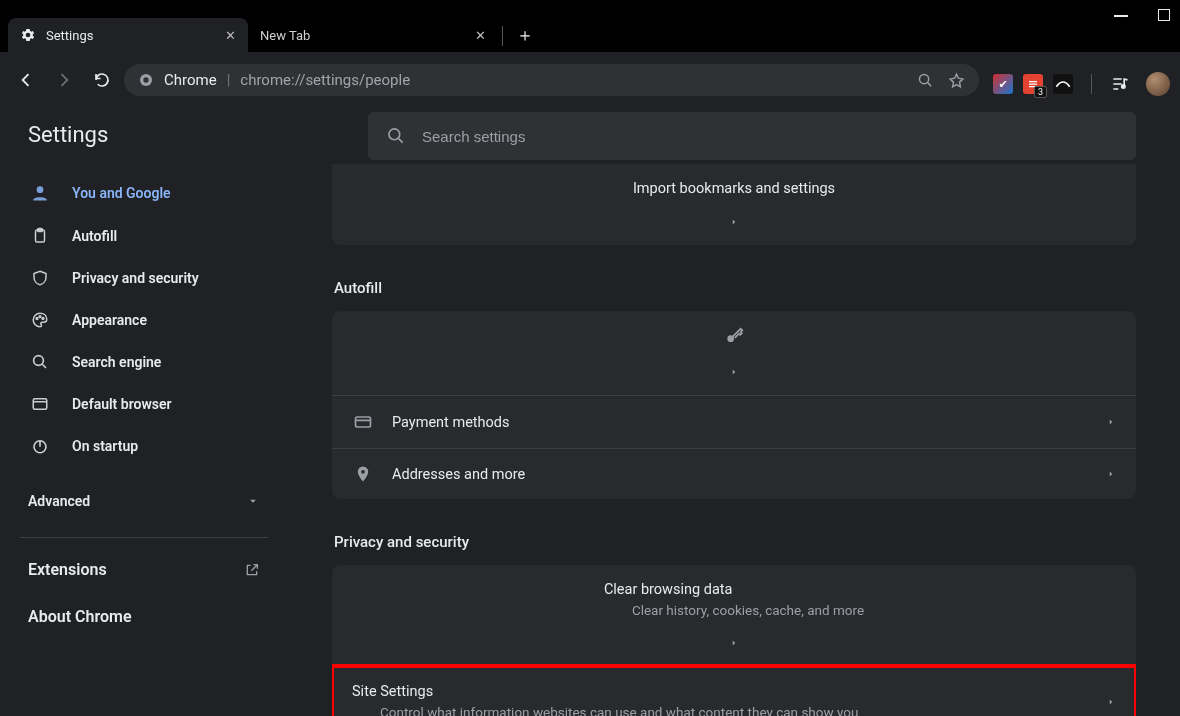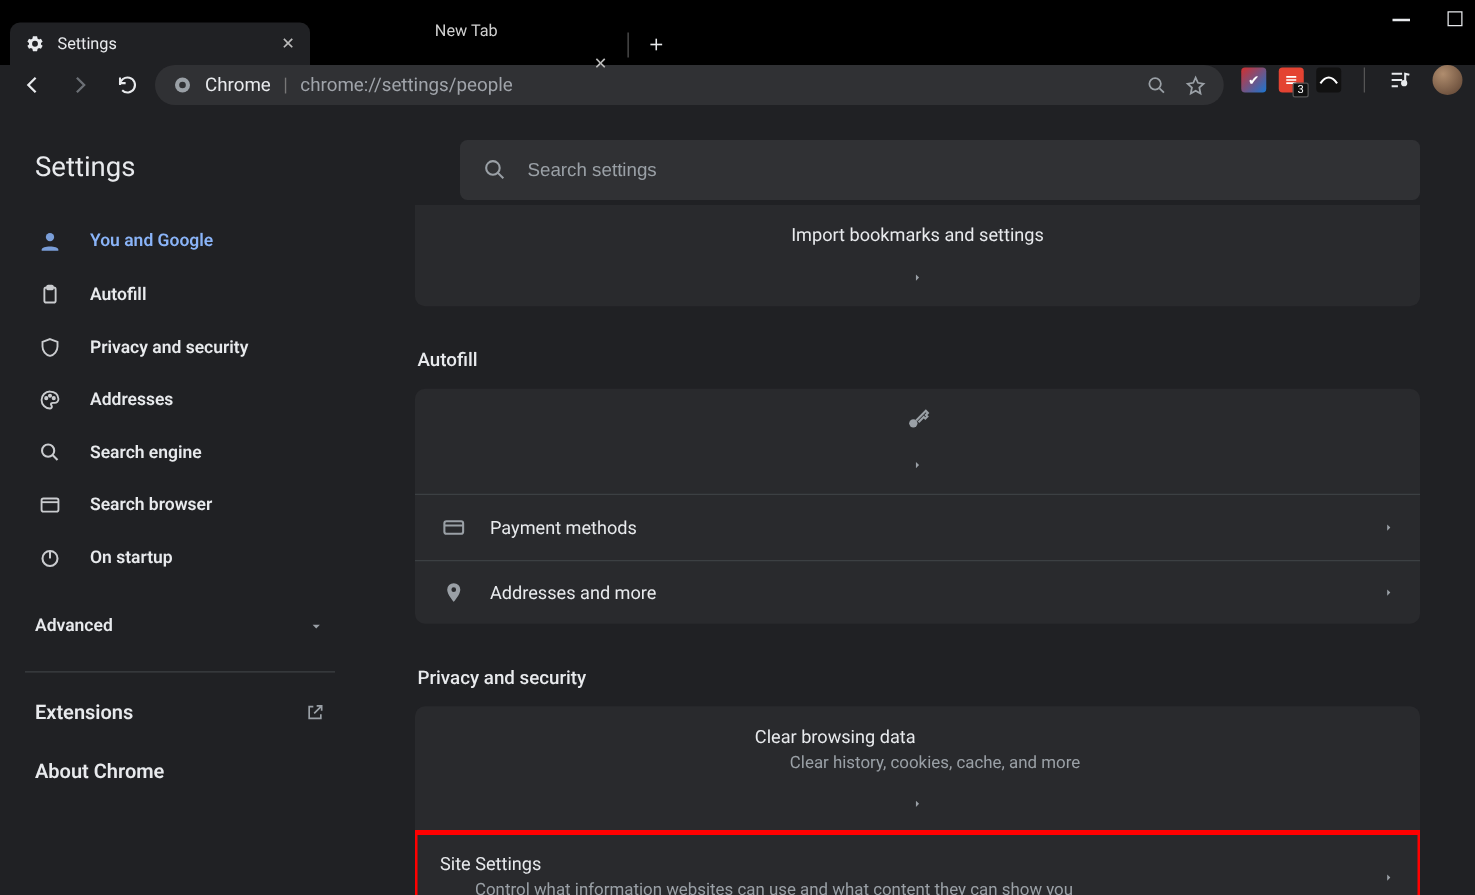--- a/index.html
+++ b/index.html
@@ -27,28 +27,28 @@
     height: 36px; background: #000; display: flex; align-items: flex-end;
     padding-left: 8px; gap: 0;
   }
   .tab {
     height: 34px; display: flex; align-items: center;
     padding: 0 12px; border-radius: 8px 8px 0 0;
     font-size: 13px; color: #e8eaed; gap: 10px;
     min-width: 240px; position: relative;
   }
   .tab.active { background: #202124; }
-  .tab.inactive { background: transparent; color: #d0d0d0; flex-direction: column; }
+  .tab.inactive { background: transparent; color: #d0d0d0; }
   .tab .tab-close { margin-left: auto; font-size: 13px; color: #bbb; cursor: pointer; }
   .tab-divider { width: 1px; height: 20px; background: #555; margin: 0 4px 6px 4px; }
   .new-tab { width: 28px; height: 28px; display:flex; align-items:center; justify-content:center; color:#e8eaed; font-size:18px; margin-bottom:3px; margin-left:4px; cursor:pointer; }
 
   
   .omnibar {
-    height: 44px; background: #202124; display: flex; align-items: flex-start;
+    height: 44px; background: #202124; display: flex; align-items: flex-end;
     padding: 0 10px; gap: 6px;
   }
   .nav-btn {
     width: 32px; height: 32px; display:flex; align-items:center; justify-content:center;
     color: #9aa0a6; border-radius: 50%; cursor:pointer;
   }
   .nav-btn.enabled { color: #e8eaed; }
   .omnibox {
     flex: 1; height: 32px; background: #303134; border-radius: 16px;
     display: flex; align-items: center; padding: 0 14px; gap: 10px;
@@ -268,39 +268,39 @@
     </div>
     <div class="side-item">
       <span class="icon">
         <svg width="18" height="18" viewBox="0 0 24 24" fill="none" stroke="#e8eaed" stroke-width="2">
             <path d="M12 3a9 9 0 1 0 0 18c1.5 0 2-1 2-2s-1-1.5-1-2.5 1-1.5 2-1.5h2a4 4 0 0 0 4-4C21 6 17 3 12 3z"></path>
             <circle cx="8" cy="10" r="1.2" fill="#e8eaed"></circle>
             <circle cx="12" cy="7.5" r="1.2" fill="#e8eaed"></circle>
             <circle cx="16" cy="10" r="1.2" fill="#e8eaed"></circle>
           </svg>
       </span>
-      <span>Addresses</span>
+      <span>Appearance</span>
     </div>
     <div class="side-item">
       <span class="icon">
         <svg width="18" height="18" viewBox="0 0 24 24" fill="none" stroke="#e8eaed" stroke-width="2.2">
             <circle cx="10" cy="10" r="6.5"></circle>
             <path d="M20 20l-5-5"></path>
           </svg>
       </span>
       <span>Search engine</span>
     </div>
     <div class="side-item">
       <span class="icon">
         <svg width="18" height="18" viewBox="0 0 24 24" fill="none" stroke="#e8eaed" stroke-width="2">
             <rect x="3" y="5" width="18" height="14" rx="2"></rect>
             <path d="M3 9h18"></path>
           </svg>
       </span>
-      <span>Search browser</span>
+      <span>Default browser</span>
     </div>
     <div class="side-item">
       <span class="icon">
         <svg width="18" height="18" viewBox="0 0 24 24" fill="none" stroke="#e8eaed" stroke-width="2.2">
             <circle cx="12" cy="13" r="8"></circle>
             <path d="M12 5v8"></path>
           </svg>
       </span>
       <span>On startup</span>
     </div>

